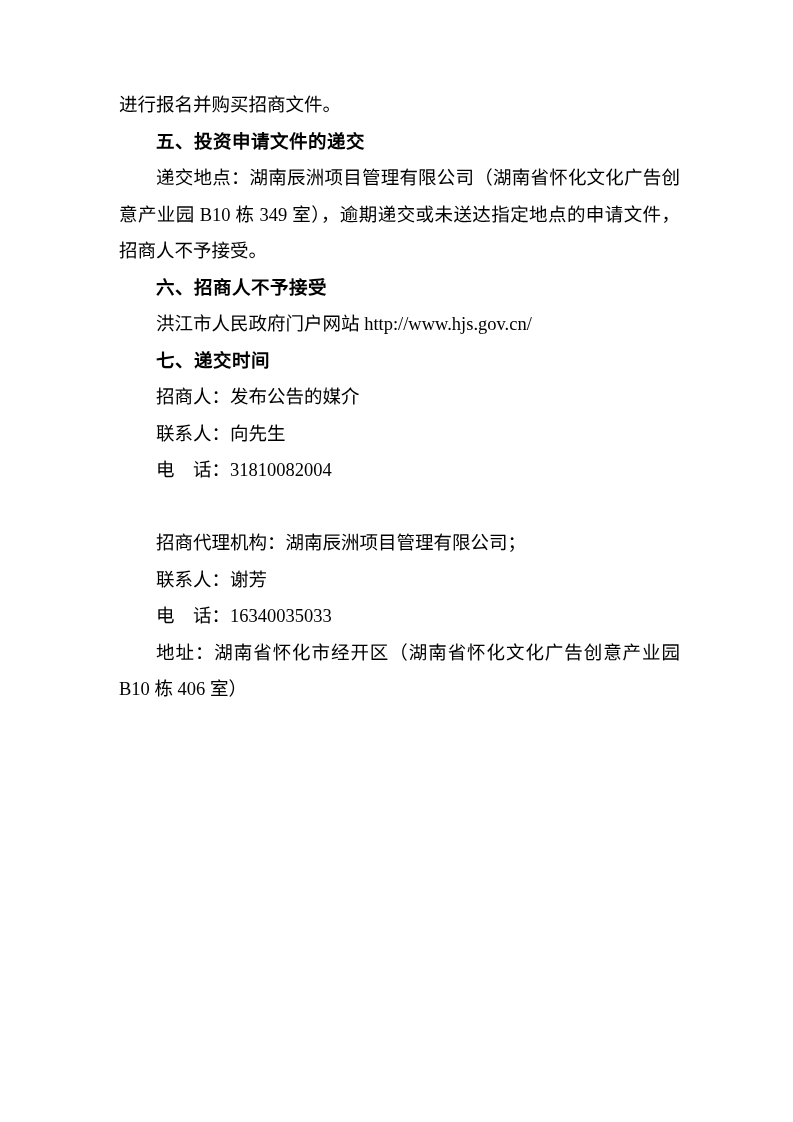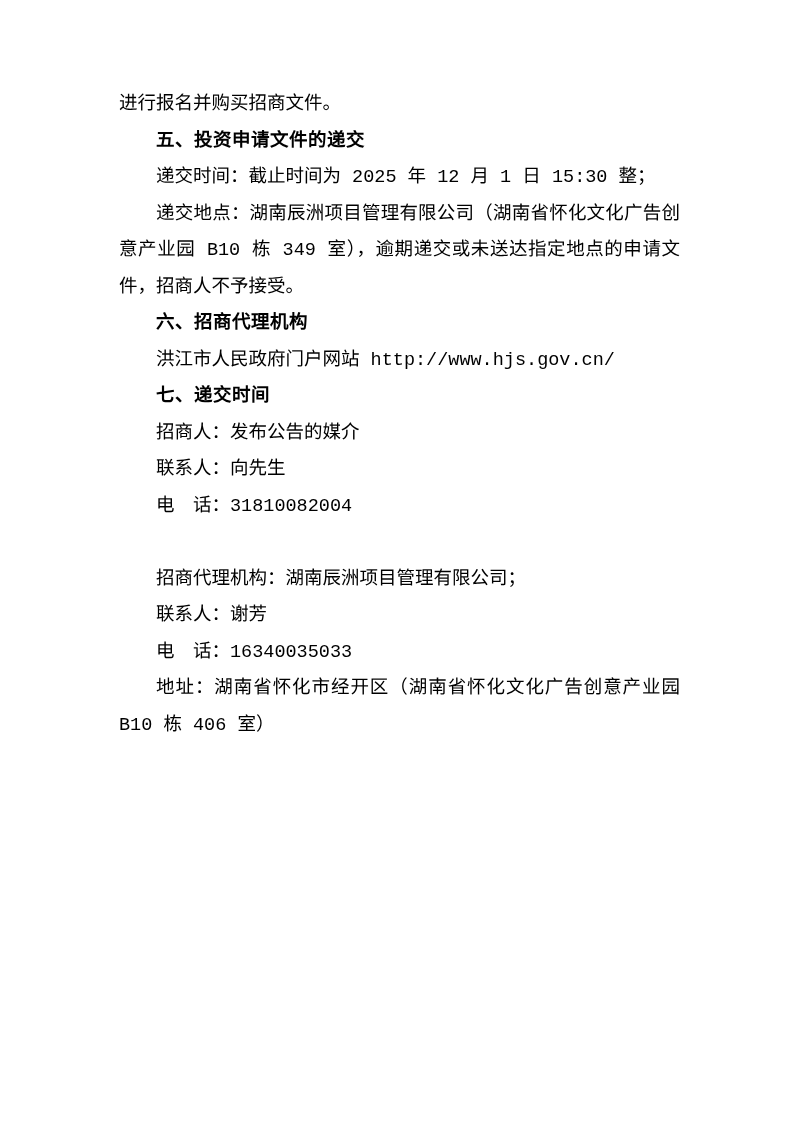--- a/index.html
+++ b/index.html
@@ -16,21 +16,21 @@
   .page {
     position: absolute;
     left: 0;
     top: 0;
     width: 793px;
     height: 1122px;
     box-sizing: border-box;
     padding: 87px 113px 0 119px;
     background: #ffffff;
     color: #000000;
-    font-family: Liberation Mono, monospace;
+    font-family: Liberation Serif, serif;
     font-size: 18.5px;
     line-height: 36.5px;
   }
   .page p {
     margin: 0;
     padding: 0;
     text-align: justify;
     min-height: 36.5px;
     word-break: normal;
   }
@@ -45,23 +45,22 @@
   .para-blank {
     text-align: left;
   }
 </style>
 </head>
 <body>
 
 <div class="page">
   <p class="para">进行报名并购买招商文件。</p>
   <p class="para-heading">五、投资申请文件的递交</p>
-  <p class="para-indent">递交时间：截止时间为 2025 年 12 月 1 日 15:30 整；</p>
   <p class="para-indent">递交地点：湖南辰洲项目管理有限公司（湖南省怀化文化广告创意产业园 B10 栋 349 室），逾期递交或未送达指定地点的申请文件，招商人不予接受。</p>
-  <p class="para-heading">六、招商代理机构</p>
+  <p class="para-heading">六、招商人不予接受</p>
   <p class="para-indent">洪江市人民政府门户网站 http://www.hjs.gov.cn/</p>
   <p class="para-heading">七、递交时间</p>
   <p class="para-indent">招商人：发布公告的媒介</p>
   <p class="para-indent">联系人：向先生</p>
   <p class="para-indent">电　话：31810082004</p>
   <p class="para-blank"></p>
   <p class="para-indent">招商代理机构：湖南辰洲项目管理有限公司；</p>
   <p class="para-indent">联系人：谢芳</p>
   <p class="para-indent">电　话：16340035033</p>
   <p class="para-indent">地址：湖南省怀化市经开区（湖南省怀化文化广告创意产业园 B10 栋 406 室）</p>

